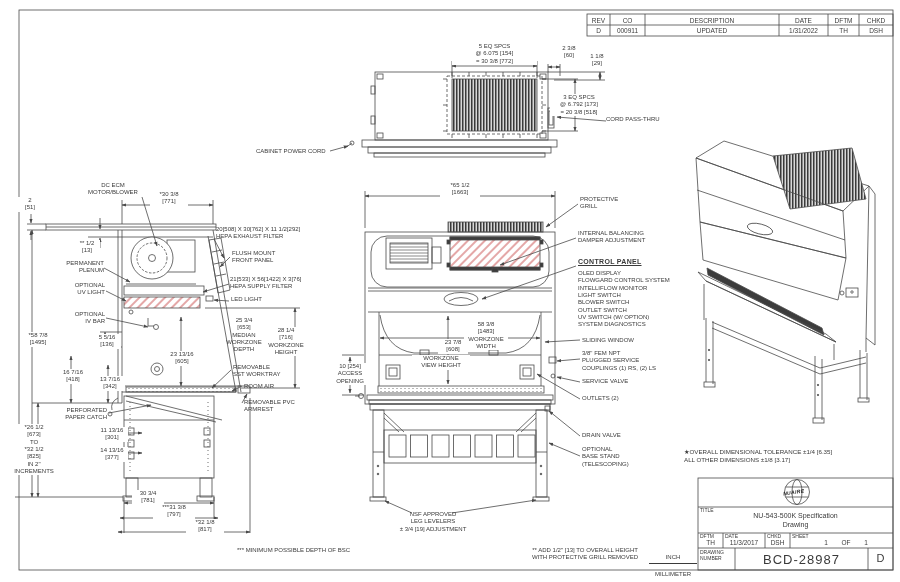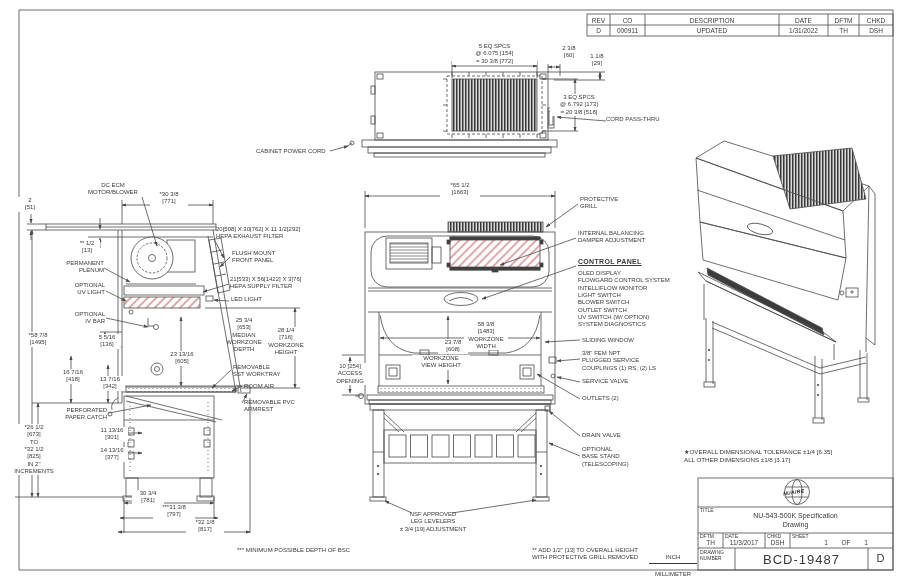--- a/index.html
+++ b/index.html
@@ -448,21 +448,21 @@
   <div class="tiny" style="left:725px;top:534px">DATE</div>
   <div class="cell" style="left:723px;top:537px;width:42px">11/3/2017</div>
   <div class="tiny" style="left:767px;top:534px">CHKD</div>
   <div class="cell" style="left:765px;top:537px;width:25px">DSH</div>
   <div class="tiny" style="left:792px;top:534px">SHEET</div>
   <div class="cell" style="left:820px;top:537px;width:12px">1</div>
   <div class="cell" style="left:838px;top:537px;width:16px">OF</div>
   <div class="cell" style="left:860px;top:537px;width:12px">1</div>
   <div class="tiny" style="left:700px;top:550px;white-space:pre-line">DRAWING
 NUMBER</div>
-  <div class="big-num" style="left:735px;top:552px;width:133px">BCD-19487</div>
+  <div class="big-num" style="left:735px;top:552px;width:133px">BCD-28987</div>
   <div class="rev-letter" style="left:868px;top:552px;width:25px">D</div>
 </div>
 
 <div class="lbl" style="left:237px;top:547px">*** MINIMUM POSSIBLE DEPTH OF BSC</div>
 <div class="lbl rt" style="left:505px;top:547px;width:133px">** ADD 1/2" [13] TO OVERALL HEIGHT
 WITH PROTECTIVE GRILL REMOVED</div>
 <div class="lbl ctr units" style="left:649px;top:547px;width:48px">
   <span class="u1">INCH</span>
   <span>MILLIMETER</span>
 </div>

